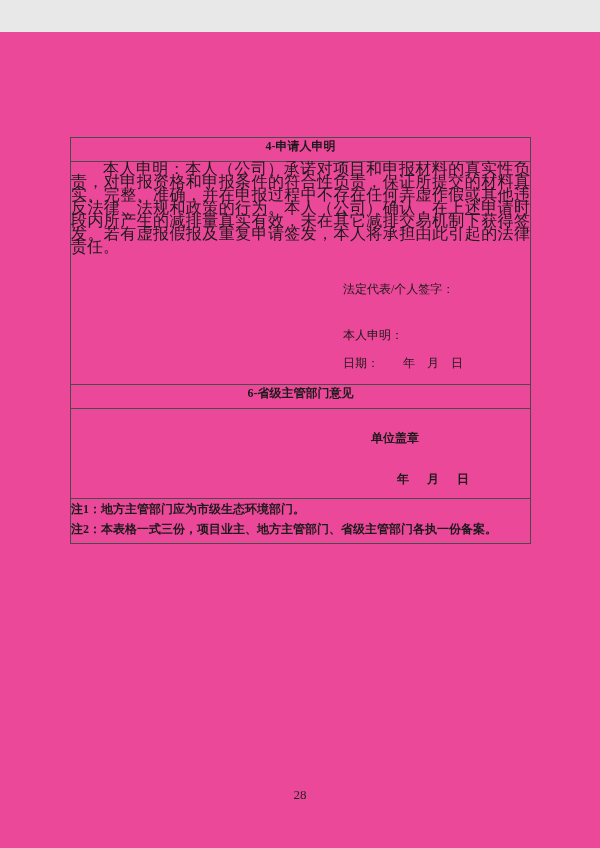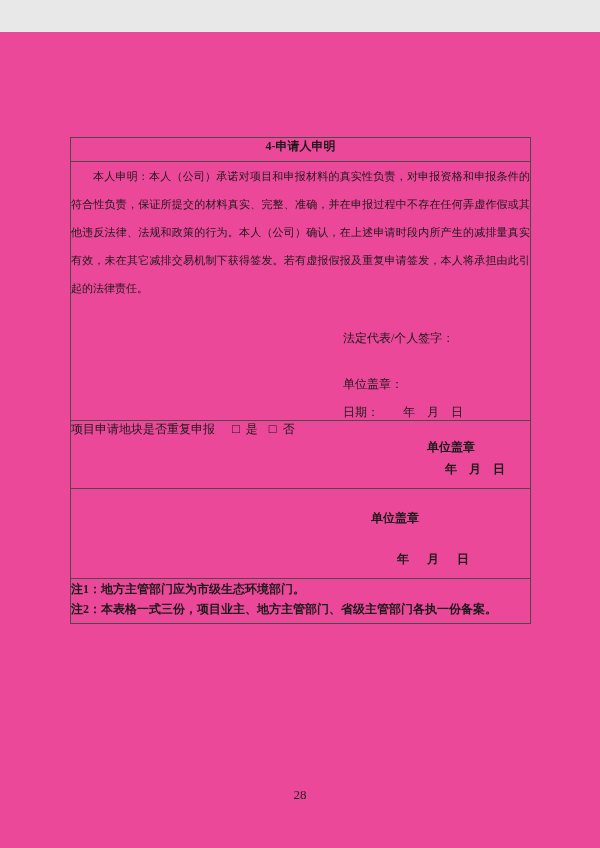--- a/index.html
+++ b/index.html
@@ -36,22 +36,22 @@
     font-weight: bold;
     font-size: 12.5px;
     padding: 5px 0;
     vertical-align: middle;
   }
   td.decl-cell { height: 223px; padding: 8px 7px; line-height: 20px; }
   .declaration {
     margin: 0;
     text-indent: 2em;
     text-align: justify;
-    font-size: 11px;
-    line-height: 28px;
+    font-size: 16px;
+    line-height: 13px;
   }
   .sig-block { margin-top: 28px; margin-left: 272px; font-weight: normal; }
   .sig-row { line-height: 16px; }
   .sig-seal { margin-top: 30px; }
   .sig-date { margin-top: 12px; }
   .pre { white-space: pre; }
 
   td.s5-cell { height: 68px; padding: 6px 5px; }
   .s5-question-line { line-height: 16px; }
   .cb { margin-left: 14px; font-size: 13px; }
@@ -86,43 +86,33 @@
     <tbody>
         <tr>
       <td class="hdr">4-申请人申明</td>
     </tr>
 
     <tr>
       <td class="decl-cell">
         <p class="declaration">本人申明：本人（公司）承诺对项目和申报材料的真实性负责，对申报资格和申报条件的符合性负责，保证所提交的材料真实、完整、准确，并在申报过程中不存在任何弄虚作假或其他违反法律、法规和政策的行为。本人（公司）确认，在上述申请时段内所产生的减排量真实有效，未在其它减排交易机制下获得签发。若有虚报假报及重复申请签发，本人将承担由此引起的法律责任。</p>
         <div class="sig-block">
           <div class="sig-row">法定代表/个人签字：</div>
-          <div class="sig-row sig-seal">单位盖章：</div>
+          <div class="sig-row sig-seal">本人申明：</div>
           <div class="sig-row sig-date">
             <span class="pre">日期：</span><span class="pre">        年    月    日</span>
           </div>
         </div>
       </td>
     </tr>
 
 
+
     <tr>
-      <td class="s5-cell">
-        <div class="s5-question-line">
-          <span>项目申请地块是否重复申报</span>
-          <span class="cb">□</span>
-          <span class="opt">是</span>
-          <span class="cb cb2">□</span>
-          <span class="opt">否</span>
-        </div>
-        <div class="s5-seal">单位盖章</div>
-        <div class="s5-date pre">年    月    日</div>
-      </td>
+      <td class="hdr">6-省级主管部门意见</td>
     </tr>
-
 
     <tr>
       <td class="s6-cell">
         <div class="s6-seal">单位盖章</div>
         <div class="s6-date pre">年      月      日</div>
       </td>
     </tr>
 
     <tr>
       <td class="notes-cell">

